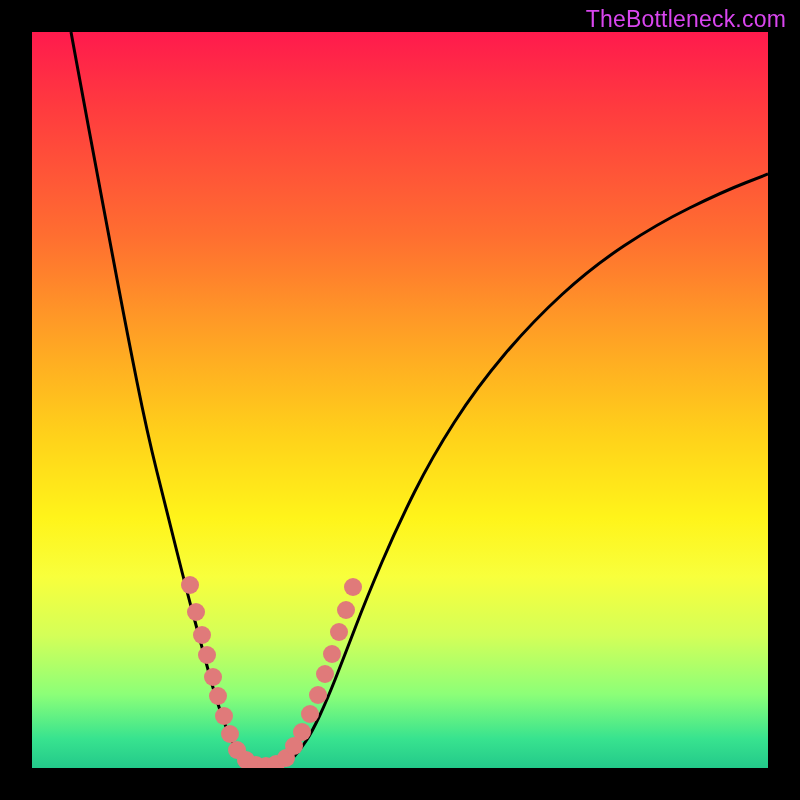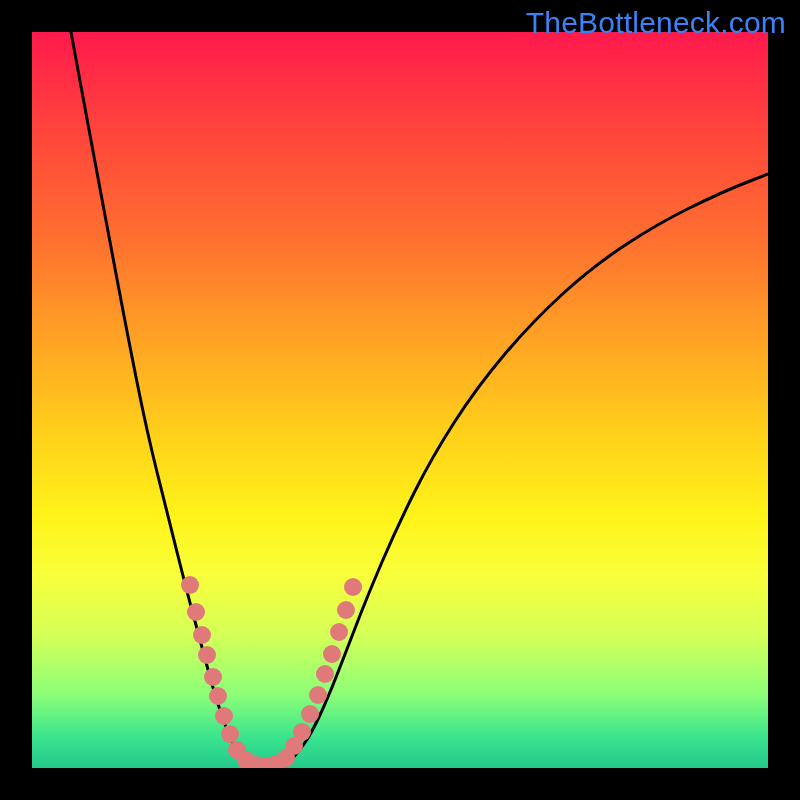--- a/index.html
+++ b/index.html
@@ -37,22 +37,22 @@
       #d4ff58 82%,
       #8cff78 90%,
       #38e38f 96%,
       #23c98a 100%
     );
   }
   .attribution {
     position: absolute;
     top: 6px;
     right: 14px;
-    color: #3b82f6;
-    font-size: 30px;
+    color: #d946ef;
+    font-size: 23px;
     font-weight: 500;
     letter-spacing: 0.2px;
   }
   svg.curve {
     position: absolute;
     top: 0;
     left: 0;
     width: 736px;
     height: 736px;
   }

